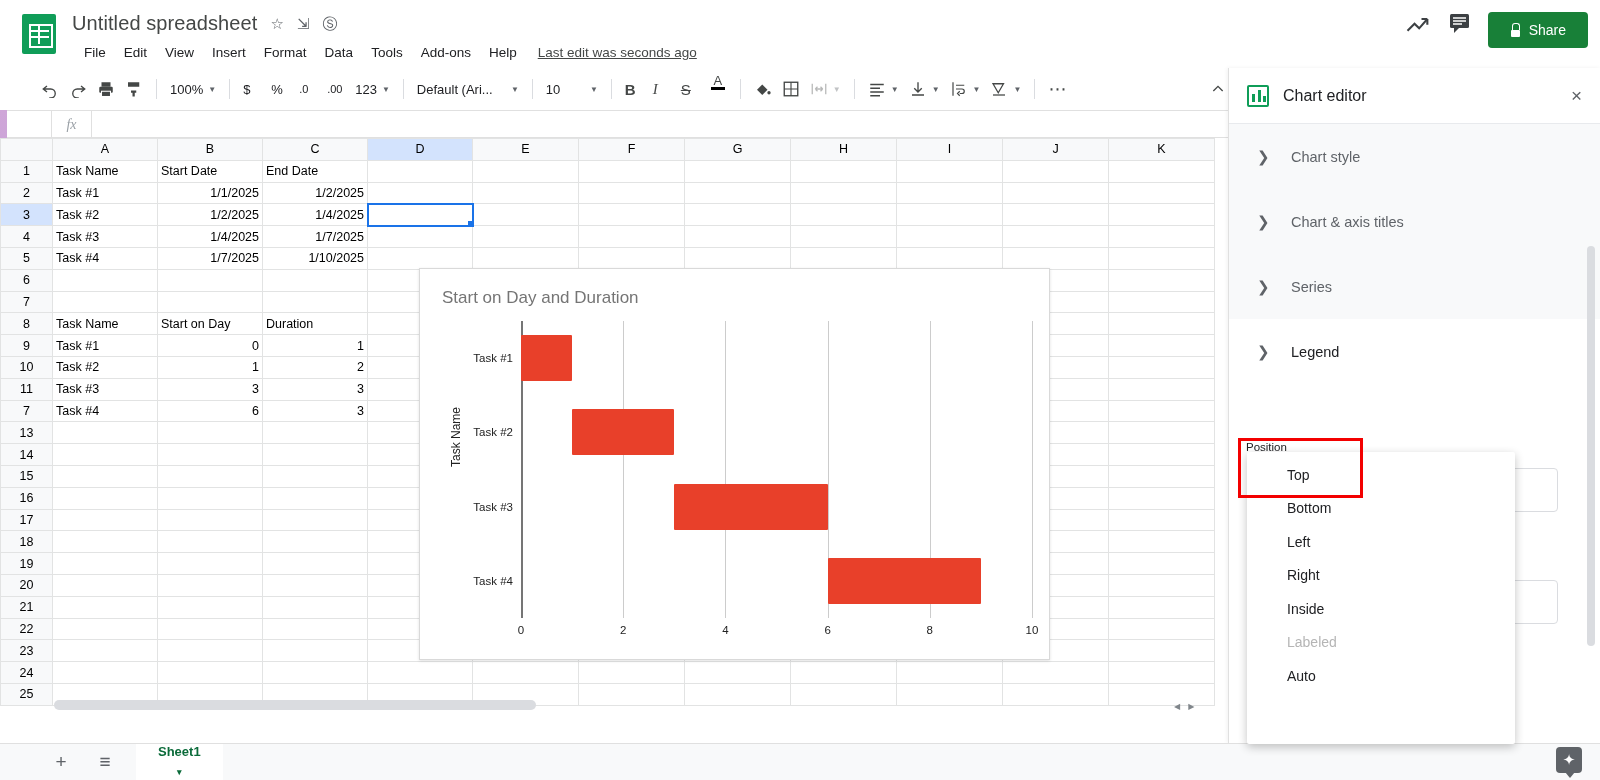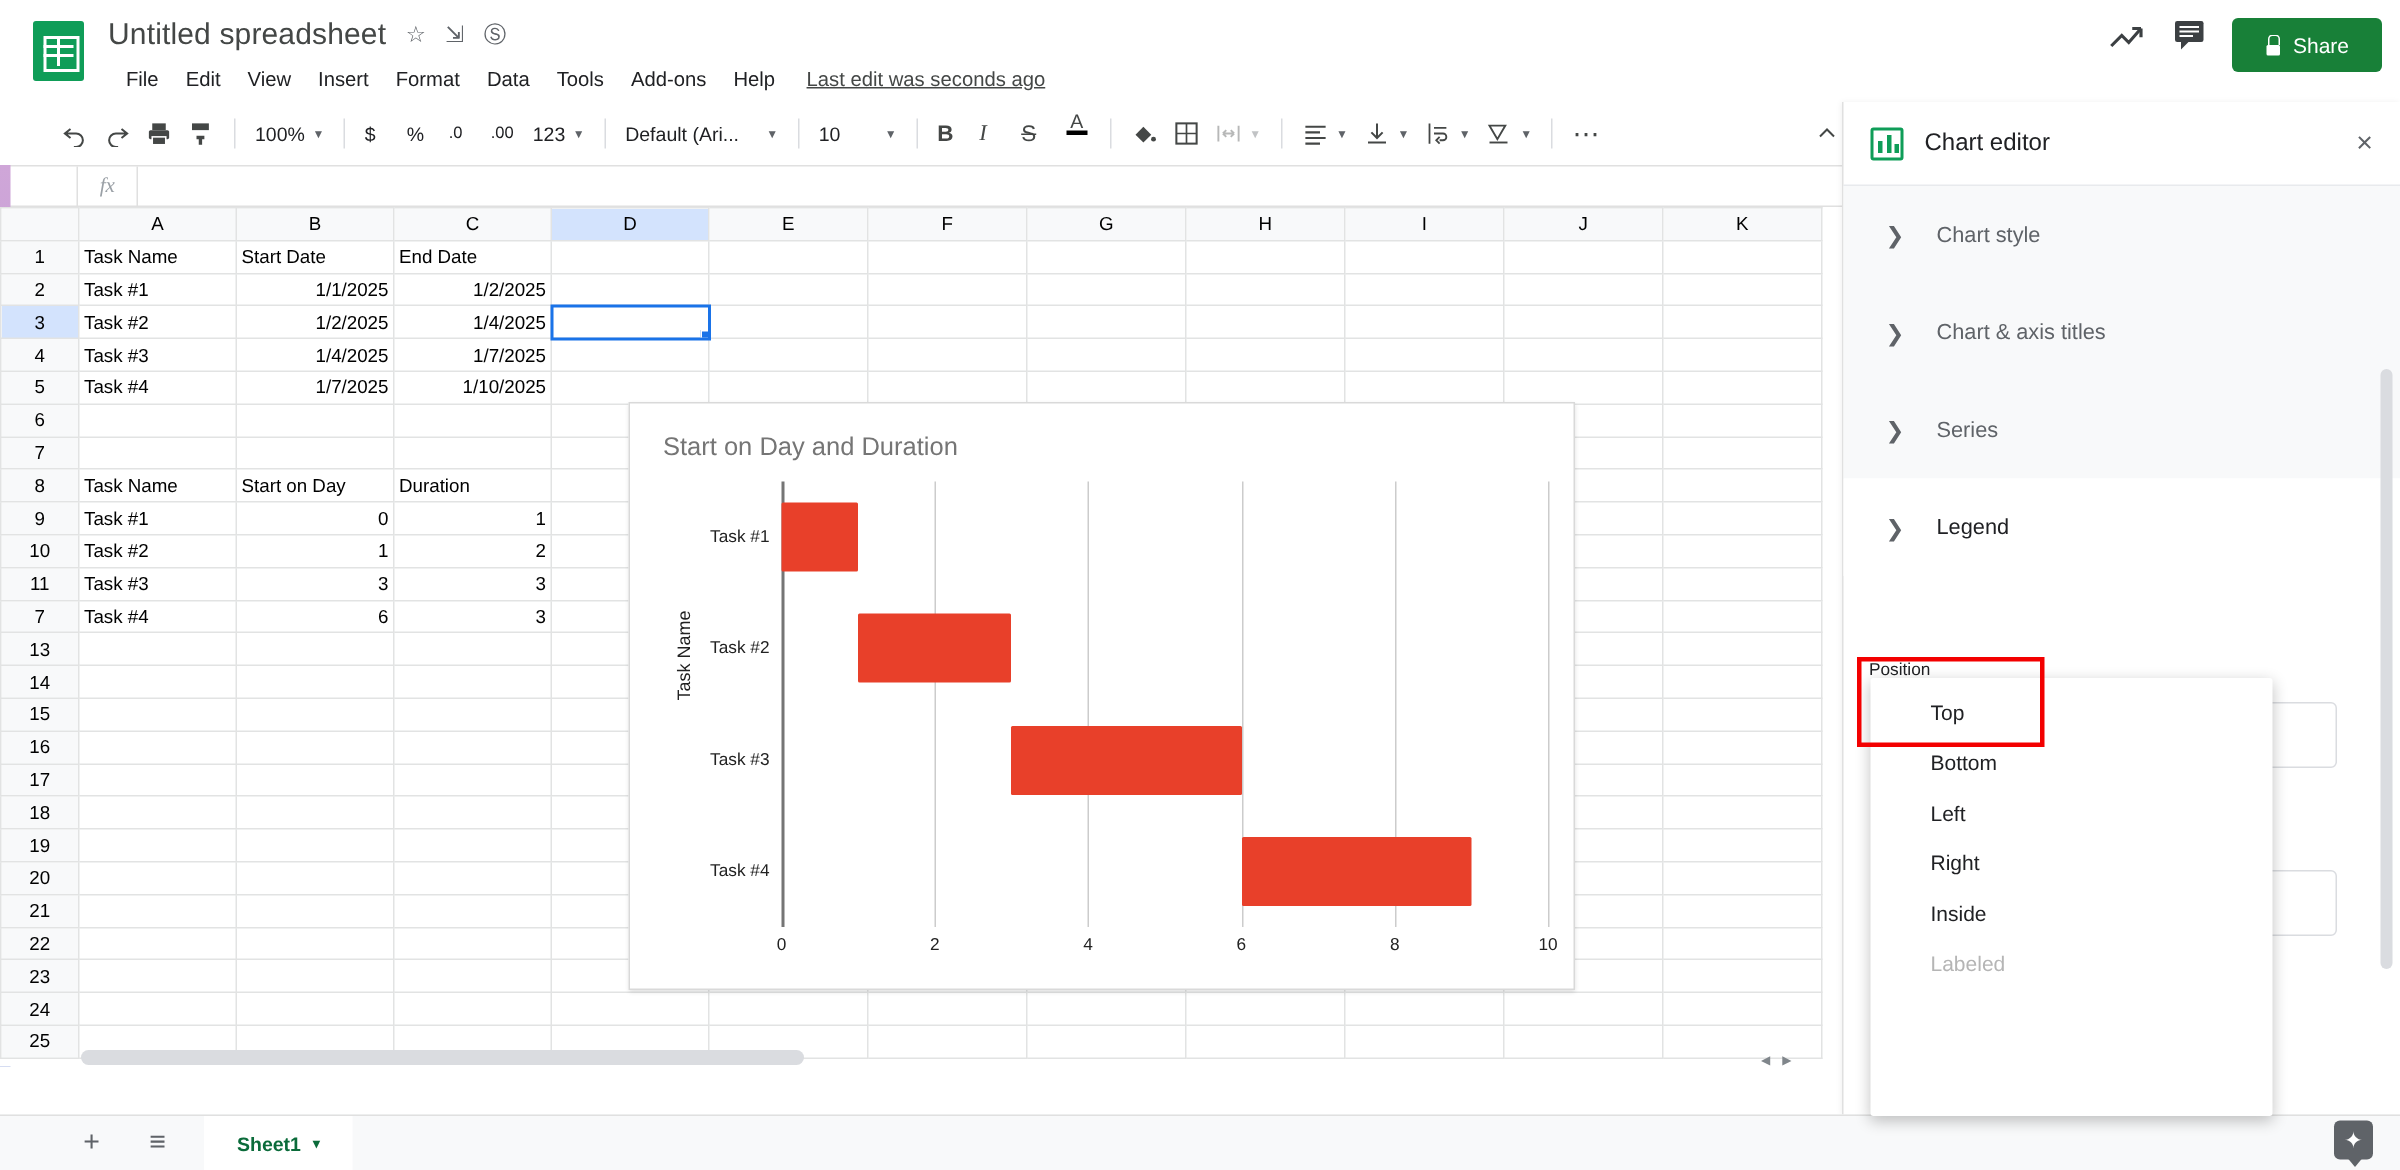--- a/index.html
+++ b/index.html
@@ -95,21 +95,21 @@
       transform:translateY(-50%); }
   .xlab { position:absolute; top:303px; font-size:11.5px; color:#222; transform:translateX(-50%);}
   .ytitle { position:absolute; left:29px; top:198px; font-size:12px; color:#222;
       transform:rotate(-90deg); transform-origin:left top; white-space:nowrap;}
 
   
   .tabbar { position:absolute; left:0; bottom:0; width:1600px; height:37px; background:#f8f9fa;
       border-top:1px solid #e0e0e0; display:flex; align-items:center; padding-left:48px; gap:18px;}
   .tb-ico { color:#5f6368; font-size:19px; cursor:pointer; width:26px; text-align:center;}
   .sheet-tab { background:#fff; height:37px; display:flex; align-items:center; gap:8px; padding:0 22px;
-      font-size:13px; color:#0b6b3a; font-weight:600; cursor:pointer; }
+      font-size:13px; color:#0b6b3a; font-weight:600; cursor:pointer;flex-direction:column; }
   .explore { position:absolute; right:18px; bottom:7px; width:26px; height:26px; background:#5f6368;
       border-radius:4px; display:flex; align-items:center; justify-content:center; color:#fff; font-size:15px;
       cursor:pointer;}
   .explore::after{content:"";position:absolute;bottom:-5px;left:9px;border-left:5px solid transparent;
       border-right:5px solid transparent;border-top:6px solid #5f6368;}
 
   
   .panel { position:absolute; right:0; top:68px; width:372px; height:675px; background:#fff;
       border-left:1px solid #e0e0e0; box-shadow:-1px 0 4px rgba(0,0,0,.06);}
   .panel-hdr { height:56px; display:flex; align-items:center; padding:0 18px; gap:14px;
@@ -777,20 +777,21 @@
     <div class="pscroll"></div>
   </div>
 
   <div class="dd" id="dropdown">
       <div class="dd-item">Top</div>
       <div class="dd-item">Bottom</div>
       <div class="dd-item">Left</div>
       <div class="dd-item">Right</div>
       <div class="dd-item">Inside</div>
       <div class="dd-item dis">Labeled</div>
+      <div class="dd-item">Auto</div>
     </div>
   <div class="hl-box"></div>
   <div class="hl-label">Position</div>
 
   <div class="tabbar">
     <span class="tb-ico">+</span>
     <span class="tb-ico">≡</span>
     <div class="sheet-tab">
       <span>Sheet1</span>
       <span style="font-size:9px">▾</span>

